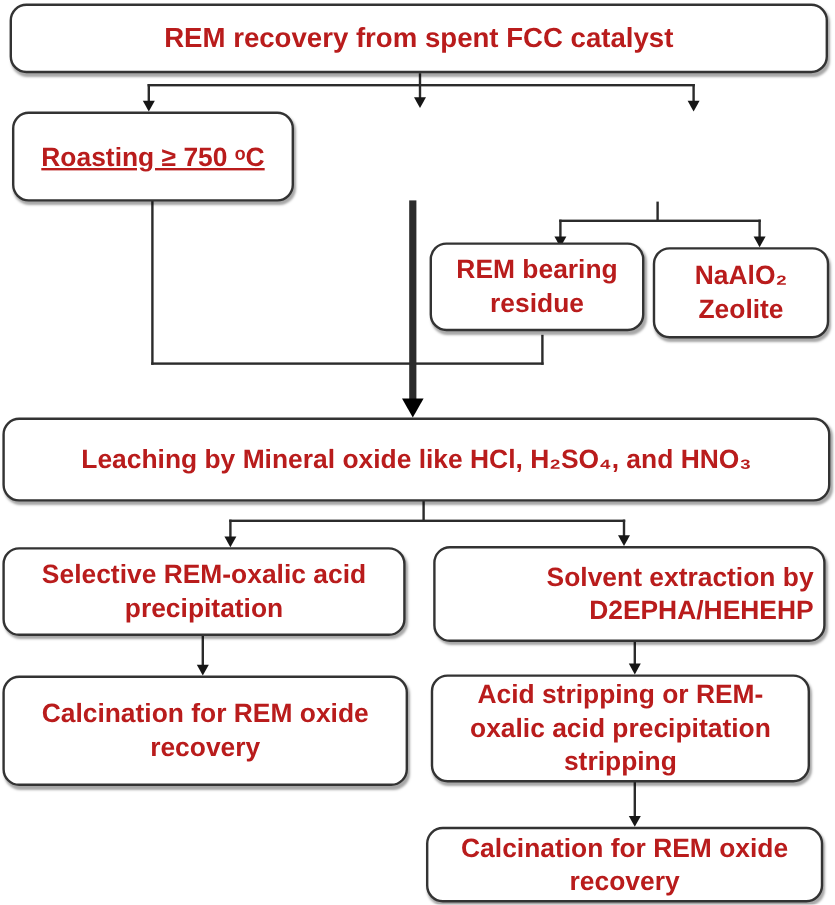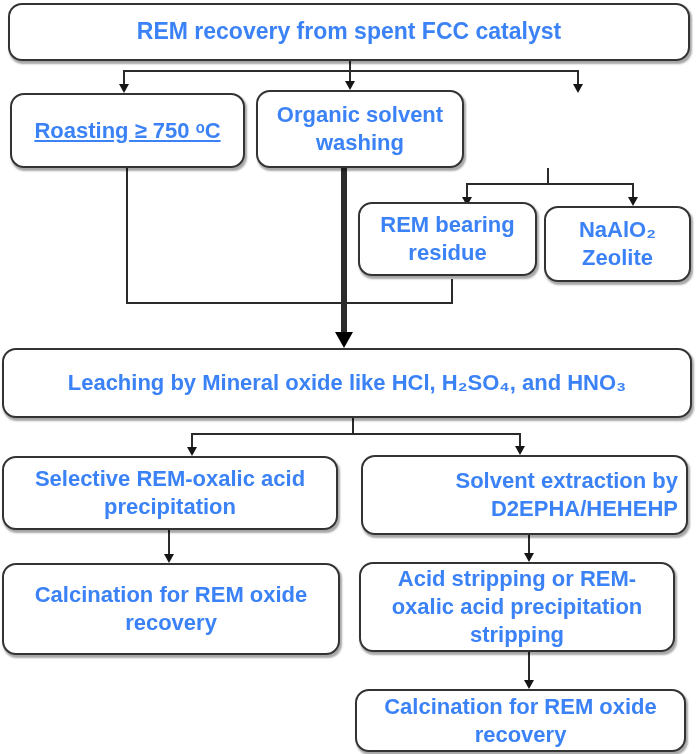--- a/index.html
+++ b/index.html
@@ -21,21 +21,21 @@
     border: 2px solid #333333;
     border-radius: 14px;
     box-sizing: border-box;
     display: flex;
     align-items: center;
     justify-content: center;
     text-align: center;
     font-weight: 700;
     font-size: 22px;
     line-height: 1.27;
-    color: #3b82f6;
+    color: #b91c1c;
     padding: 2px 8px;
     box-shadow: 1.5px 2.5px 2px rgba(0,0,0,0.35);
   }
   .ln {
     position: absolute;
     background: #2b2b2b;
   }
   .ah {
     position: absolute;
     width: 0;
@@ -88,21 +88,20 @@
   <div class="ah" style="left:164px; top:554px;"></div>
   <div class="ln" style="left:528px; top:530px; width:2px; height:24px;"></div>
   <div class="ah" style="left:524px; top:553px;"></div>
   <div class="ln" style="left:528px; top:651px; width:2px; height:30px;"></div>
   <div class="ah" style="left:524px; top:680px;"></div>
 
   <div class="box" style="left:8px; top:3px; width:682px; height:58px; font-size:23px;">REM recovery from spent FCC catalyst</div>
 
   <div class="box" style="left:10px; top:93px; width:235px; height:75px;text-decoration:underline;">Roasting ≥ 750 ᵒC</div>
 
-  <div class="box" style="left:256px; top:90px; width:208px; height:78px;">Organic solvent washing</div>
 
 
   <div class="box" style="left:358px; top:202px; width:179px; height:74px;">REM bearing residue</div>
 
   <div class="box" style="left:544px; top:206px; width:147px; height:76px;">NaAlO₂ Zeolite</div>
 
   <div class="box" style="left:2px; top:348px; width:690px; height:70px;">Leaching by Mineral oxide like HCl, H₂SO₄, and HNO₃</div>
 
   <div class="box" style="left:2px; top:456px; width:336px; height:74px;">Selective REM-oxalic acid precipitation</div>
 

